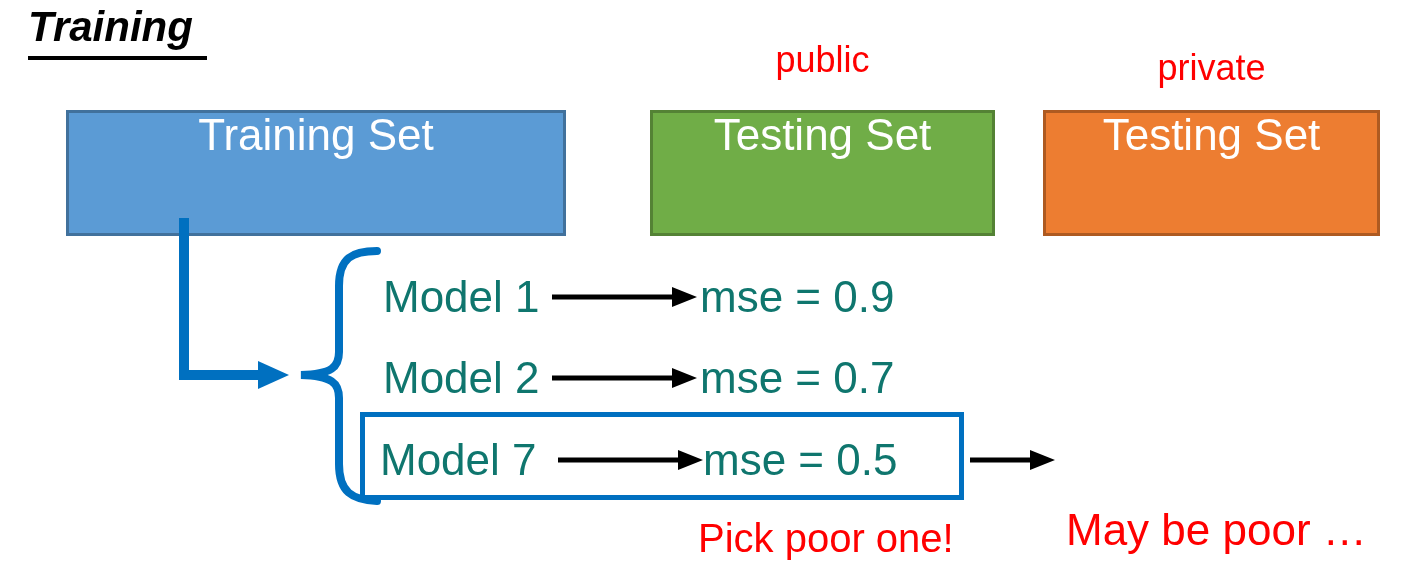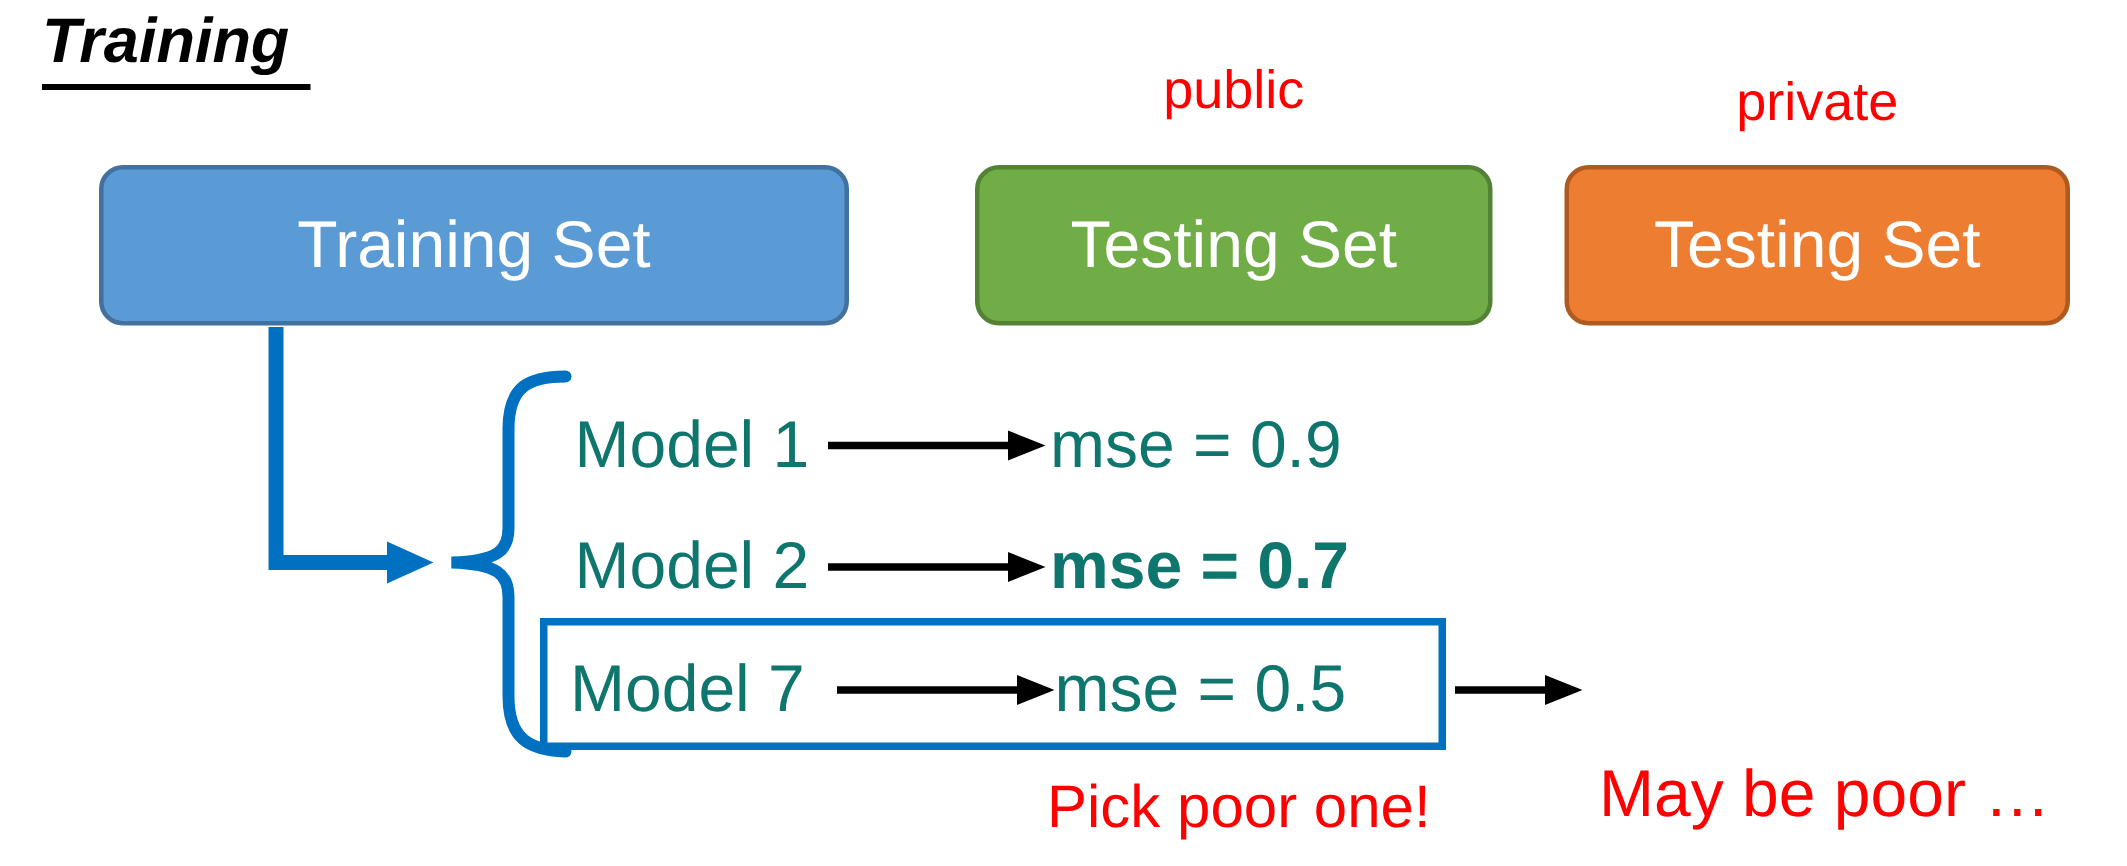--- a/index.html
+++ b/index.html
@@ -11,41 +11,41 @@
     overflow:hidden;
   }
   .title{
     position:absolute;left:28px;top:4px;
     font-size:42px;font-weight:bold;font-style:italic;color:#000;
     border-bottom:4px solid #000;
     padding:0 14px 6px 0;
     line-height:1.1;
   }
   .setbox{
-    position:absolute;top:110px;height:107px;
+    position:absolute;top:110px;height:126px;
     box-sizing:border-box;
-    display:flex;align-items:center;justify-content:center;
-    color:#ffffff;font-size:44px;line-height:1;border-radius:16px;
+    display:flex;align-items:flex-start;justify-content:center;
+    color:#ffffff;font-size:44px;line-height:1;
   }
   .setbox.training{left:66px;width:500px;background:#5B9BD5;border:3px solid #41719C;}
   .setbox.public{left:650px;width:345px;background:#70AD47;border:3px solid #548235;}
   .setbox.private{left:1043px;width:337px;background:#ED7D31;border:3px solid #AE5A21;}
   .tag{
     position:absolute;font-size:36px;line-height:36px;color:#FF0000;text-align:center;
   }
   .tag.public{left:650px;width:345px;top:42px;}
   .tag.private{left:1043px;width:337px;top:50px;}
   .svg-layer{position:absolute;left:0;top:0;width:1418px;height:577px;}
   .rowtext{
     position:absolute;font-size:44px;line-height:44px;color:#0f766e;white-space:nowrap;
   }
   .m1name{left:383px;top:275px;}
   .m1res{left:700px;top:275px;}
   .m2name{left:383px;top:356px;}
-  .m2res{left:700px;top:356px;font-weight:bold;}
+  .m2res{left:700px;top:356px;}
   .m3name{left:380px;top:438px;}
   .m3res{left:703px;top:438px;}
   .privres{left:1072px;top:438px;}
   .select-box{
     position:absolute;left:360px;top:412px;width:604px;height:88px;
     box-sizing:border-box;border:5px solid #0070C0;background:transparent;
   }
   .note{
     position:absolute;color:#FF0000;white-space:nowrap;
   }

